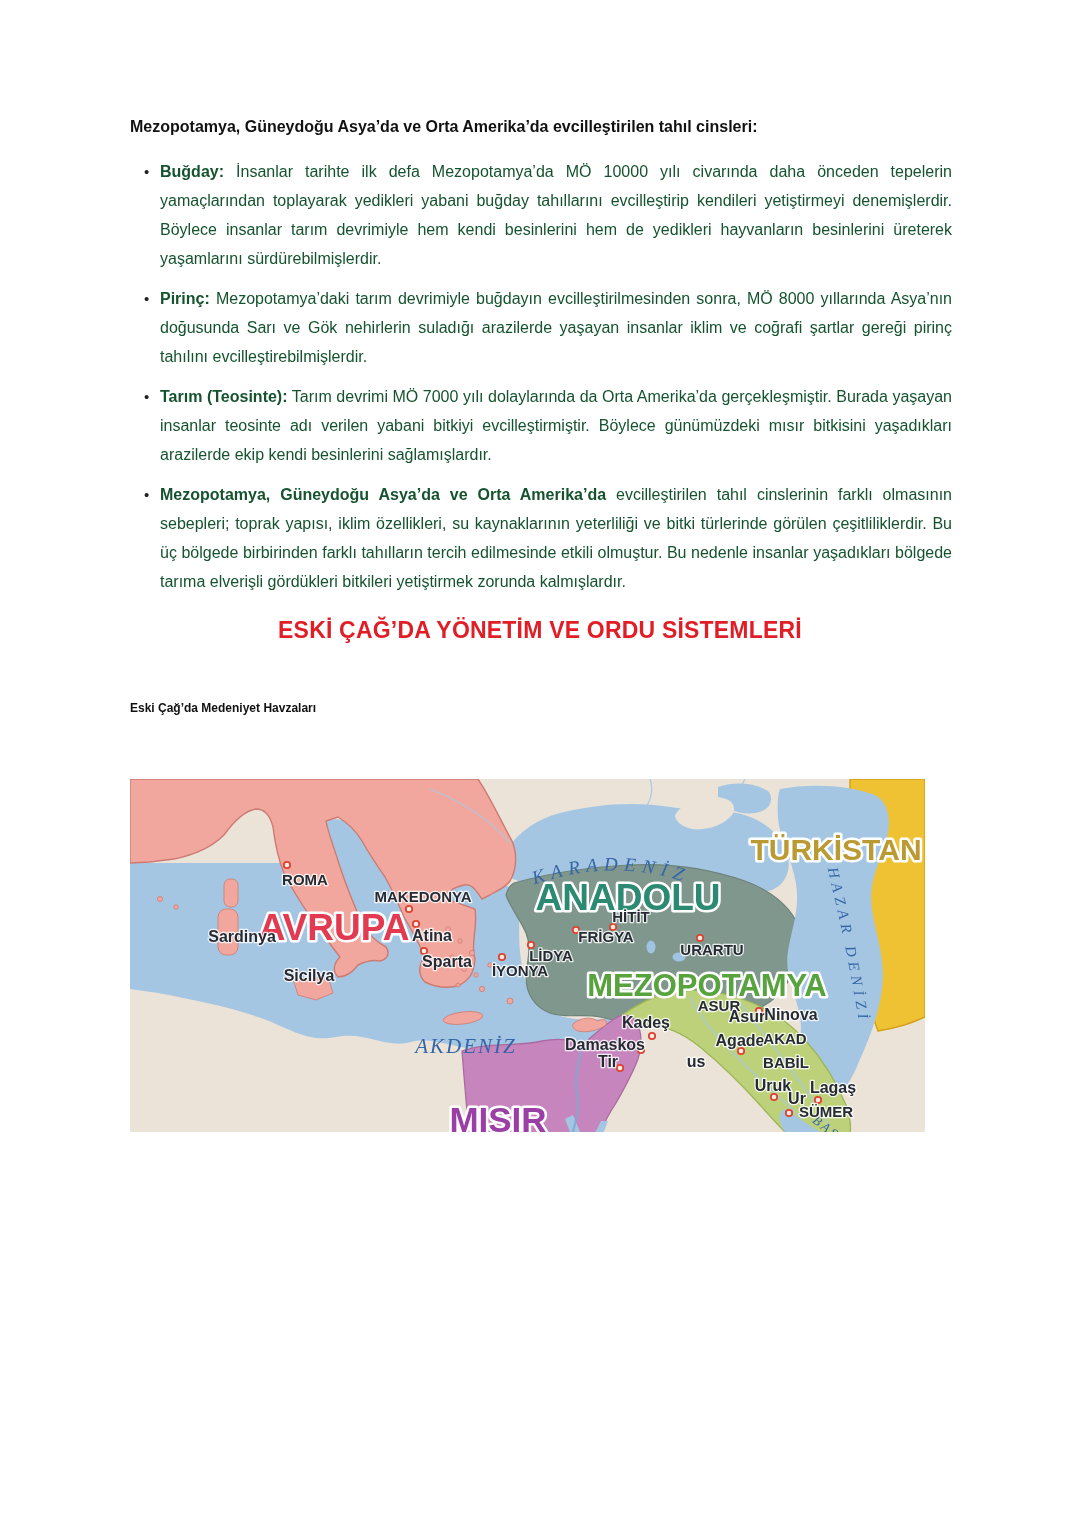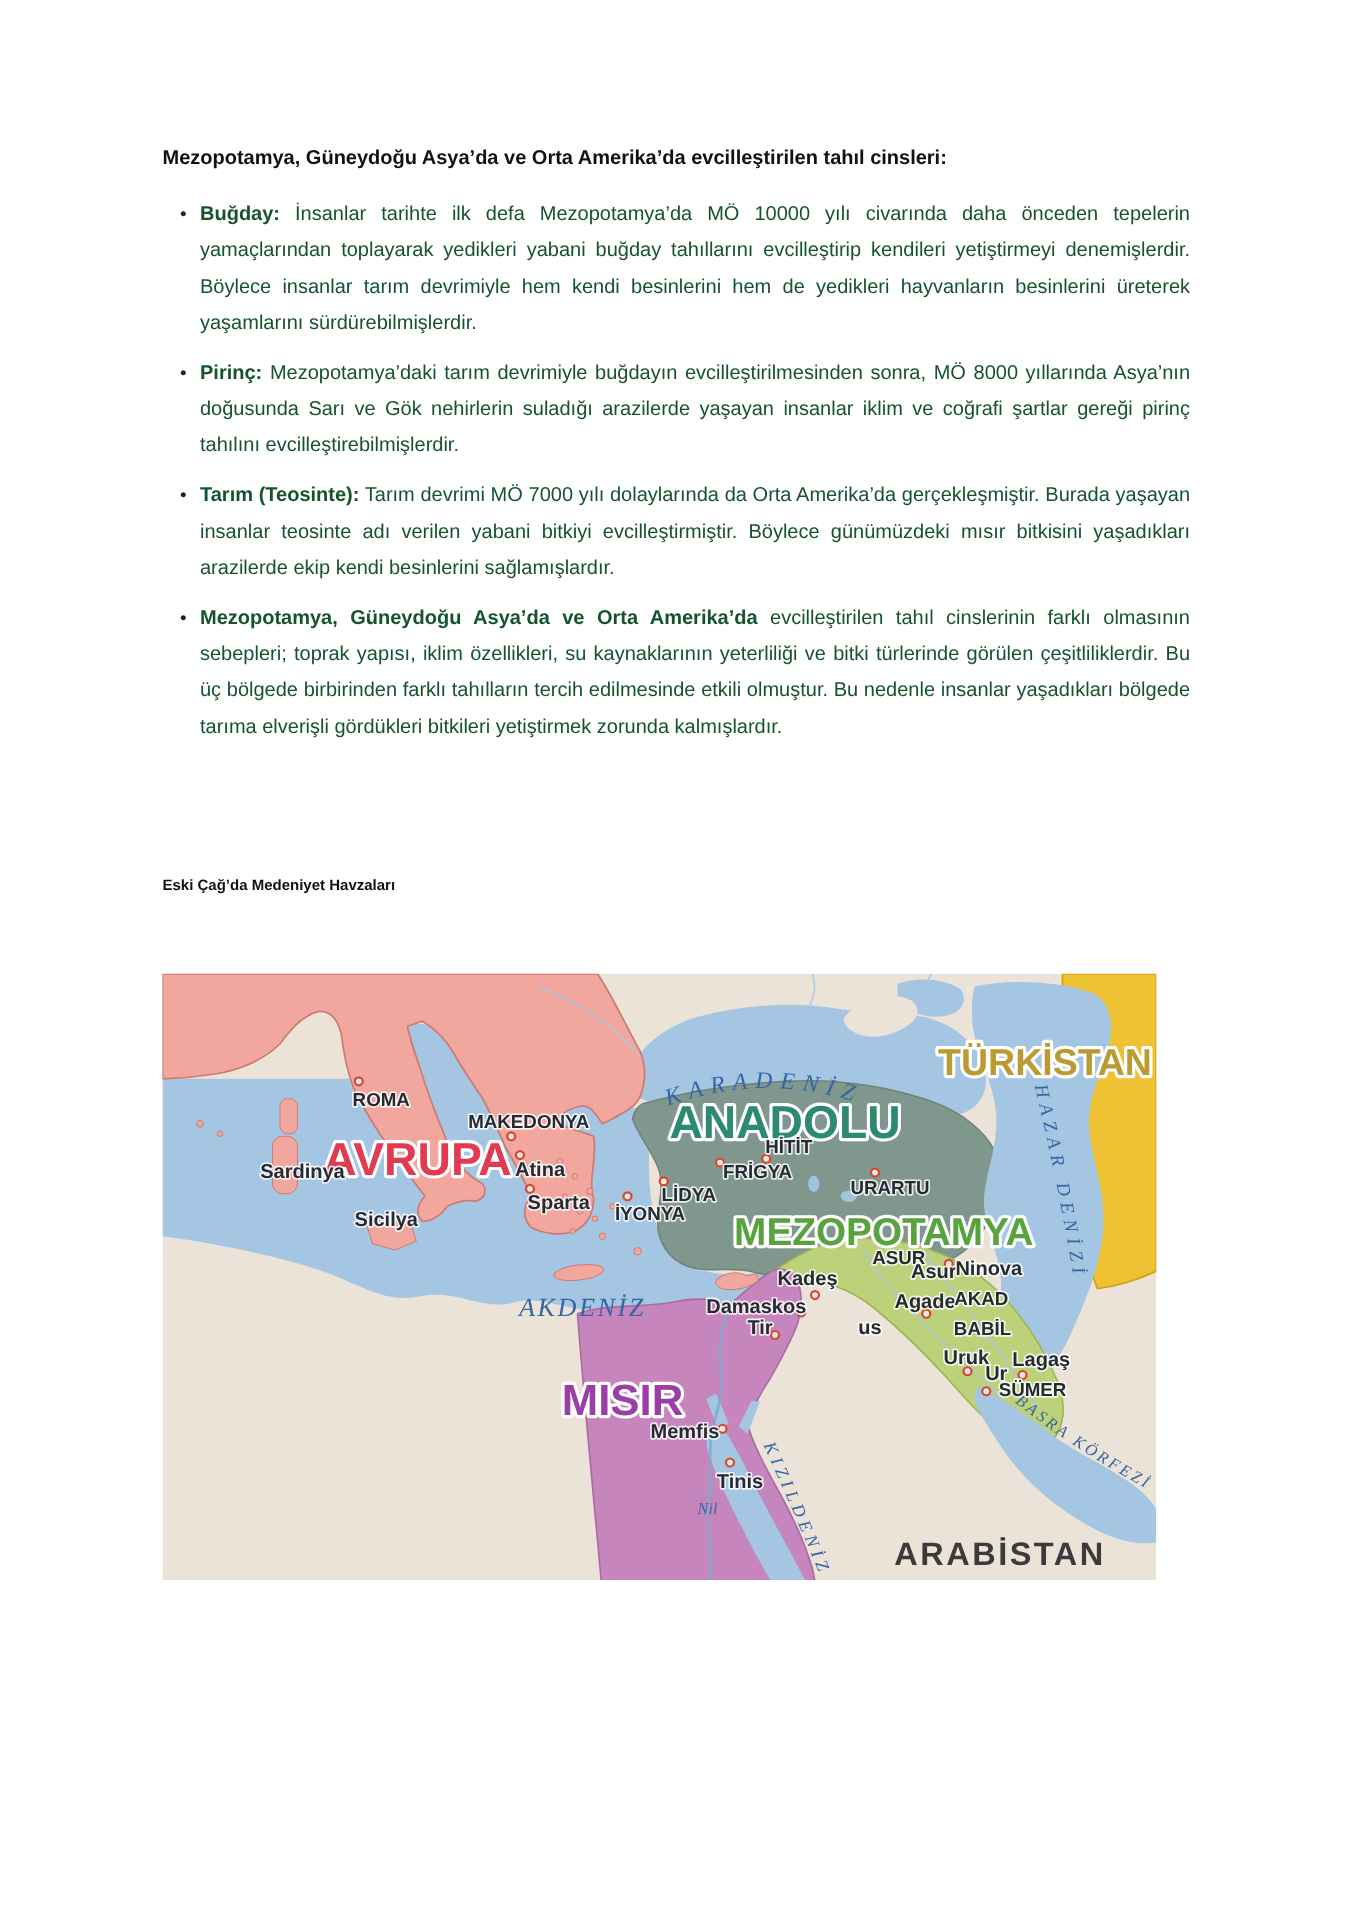--- a/index.html
+++ b/index.html
@@ -1,16 +1,16 @@
 <!DOCTYPE html>
 <html><head>
 <meta charset="utf-8">
 <style>
   html,body{margin:0;padding:0;background:#fff;}
-  .page{position:relative;width:1080px;height:1264px;background:#ffffff;overflow:hidden;
+  .page{position:relative;width:1080px;height:1132px;background:#ffffff;overflow:hidden;
         font-family:"Liberation Sans",sans-serif;color:#1c1c1c;}
   .text-block{position:absolute;left:130px;top:118px;width:822px;}
   .intro-heading{font-size:16px;font-weight:bold;margin:0 0 21px 0;color:#111;}
   ul.bullets{list-style:none;margin:0;padding:0 0 0 30px;}
   ul.bullets li{position:relative;text-align:justify;font-size:16px;line-height:29px;
         margin:0 0 11px 0;color:#14532d;}
   ul.bullets li::before{content:"\2022";position:absolute;left:-16px;top:0;font-size:15px;color:#222;}
   .lead{font-weight:bold;}
   .section-heading{position:absolute;top:617px;left:0;width:1080px;text-align:center;
         font-size:23px;font-weight:bold;color:#e11d26;letter-spacing:0.2px;}
@@ -33,20 +33,21 @@
   <div class="text-block">
     <p class="intro-heading">Mezopotamya, Güneydoğu Asya’da ve Orta Amerika’da evcilleştirilen tahıl cinsleri:</p>
     <ul class="bullets">
       <li><span class="lead">Buğday:</span> <span>İnsanlar tarihte ilk defa Mezopotamya’da MÖ 10000 yılı civarında daha önceden tepelerin yamaçlarından toplayarak yedikleri yabani buğday tahıllarını evcilleştirip kendileri yetiştirmeyi denemişlerdir. Böylece insanlar tarım devrimiyle hem kendi besinlerini hem de yedikleri hayvanların besinlerini üreterek yaşamlarını sürdürebilmişlerdir.</span></li>
       <li><span class="lead">Pirinç:</span> <span>Mezopotamya’daki tarım devrimiyle buğdayın evcilleştirilmesinden sonra, MÖ 8000 yıllarında Asya’nın doğusunda Sarı ve Gök nehirlerin suladığı arazilerde yaşayan insanlar iklim ve coğrafi şartlar gereği pirinç tahılını evcilleştirebilmişlerdir.</span></li>
       <li><span class="lead">Tarım (Teosinte):</span> <span>Tarım devrimi MÖ 7000 yılı dolaylarında da Orta Amerika’da gerçekleşmiştir. Burada yaşayan insanlar teosinte adı verilen yabani bitkiyi evcilleştirmiştir. Böylece günümüzdeki mısır bitkisini yaşadıkları arazilerde ekip kendi besinlerini sağlamışlardır.</span></li>
       <li><span class="lead">Mezopotamya, Güneydoğu Asya’da ve Orta Amerika’da</span> <span>evcilleştirilen tahıl cinslerinin farklı olmasının sebepleri; toprak yapısı, iklim özellikleri, su kaynaklarının yeterliliği ve bitki türlerinde görülen çeşitliliklerdir. Bu üç bölgede birbirinden farklı tahılların tercih edilmesinde etkili olmuştur. Bu nedenle insanlar yaşadıkları bölgede tarıma elverişli gördükleri bitkileri yetiştirmek zorunda kalmışlardır.</span></li>
     </ul>
   </div>
 
+  <div class="section-heading">ESKİ ÇAĞ’DA YÖNETİM VE ORDU SİSTEMLERİ</div>
 
   <div class="map-caption">Eski Çağ’da Medeniyet Havzaları</div>
 
   <div class="map-wrap">
     <svg viewBox="0 0 795 497" width="795" height="497" xmlns="http://www.w3.org/2000/svg">
 
       <rect x="0" y="0" width="795" height="497" fill="#ece3d8"></rect>
 
       <g fill="#a5c6e2">
         <path d="M0,84 L180,84 L192,44

